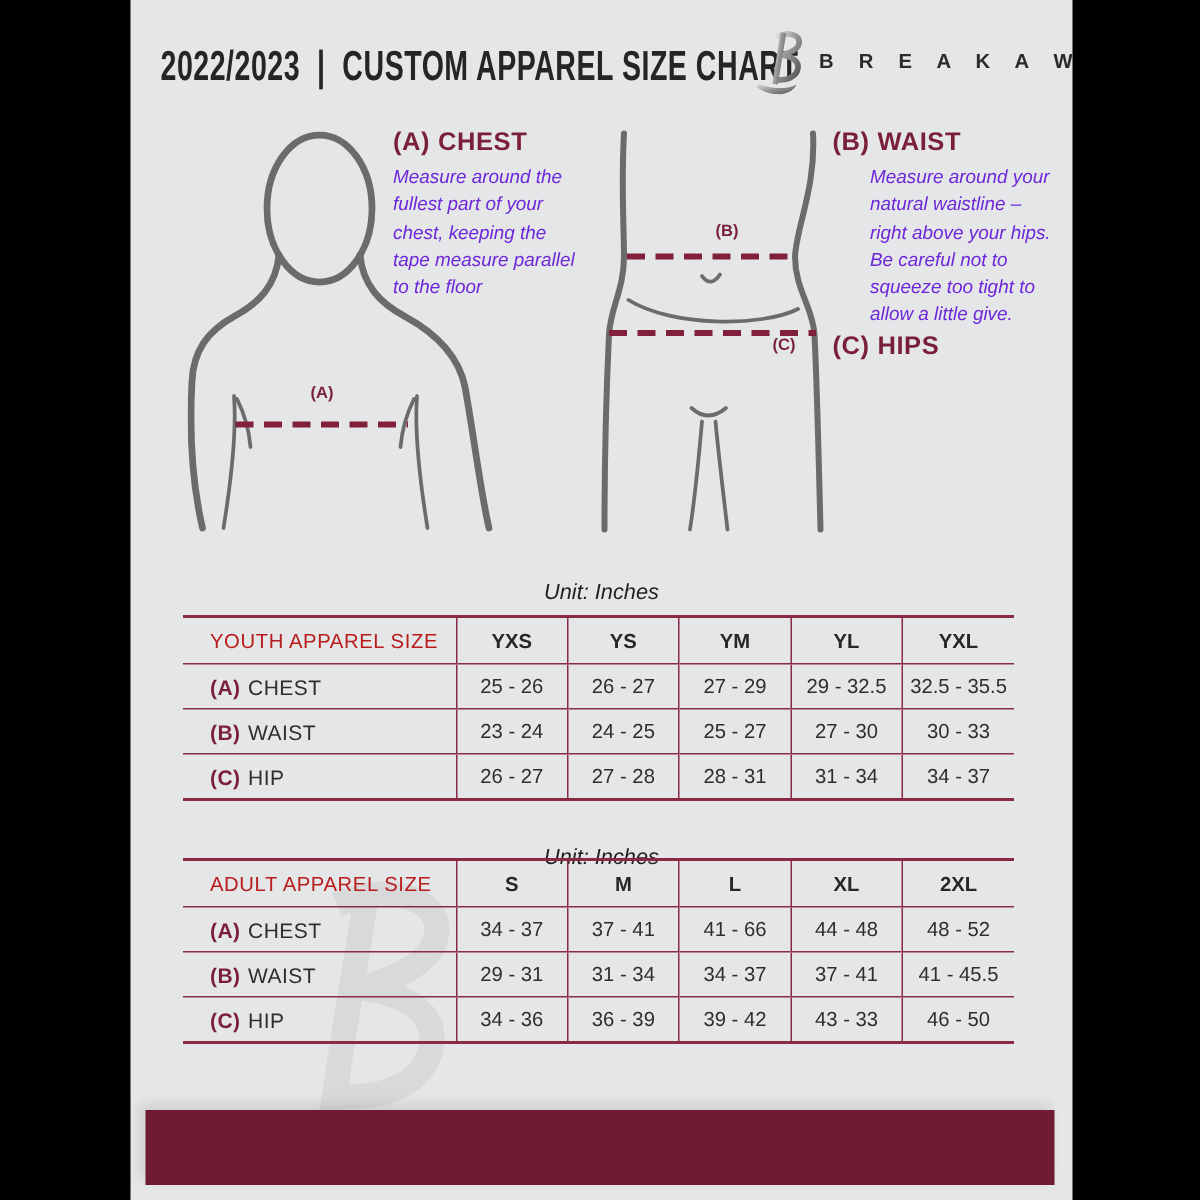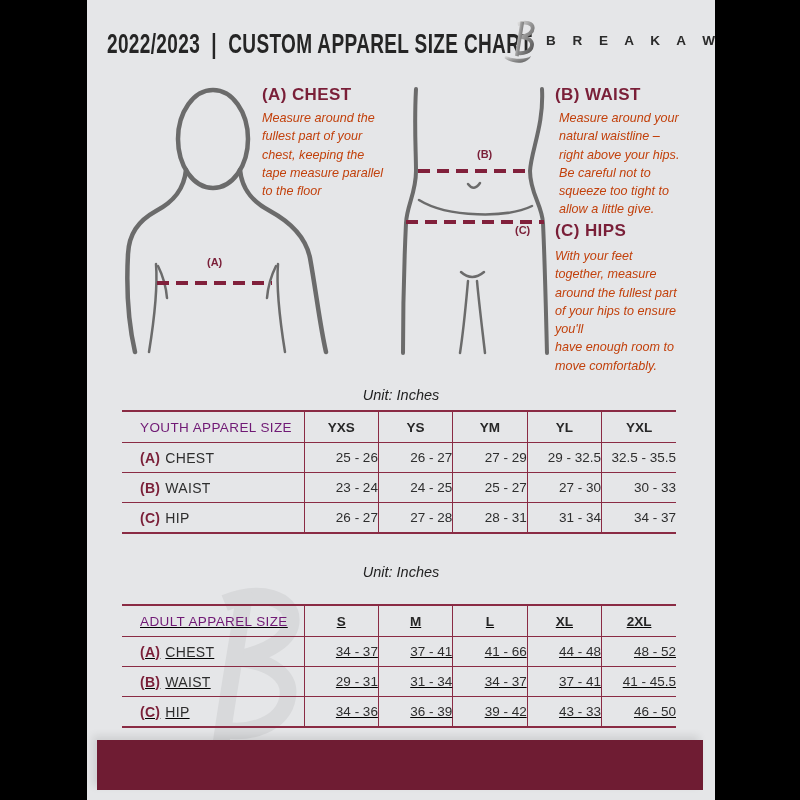--- a/index.html
+++ b/index.html
@@ -10,38 +10,38 @@
   
   .doc-title{position:absolute;left:20px;top:28px;font-size:28px;font-weight:700;color:#252525;
              transform:scaleX(0.68);transform-origin:left top;white-space:pre;letter-spacing:0.5px;}
   .logo{position:absolute;left:413px;top:19px;width:42px;height:44px;}
   .brand-name{position:absolute;left:459px;top:33px;font-size:13.5px;font-weight:700;color:#2b2b2b;
               letter-spacing:6.5px;white-space:pre;}
 
   
   .figure-svg{position:absolute;}
   .guide-heading{position:absolute;font-size:17px;font-weight:700;color:#7a1f38;letter-spacing:0.4px;}
-  .measure-text{position:absolute;font-size:12.6px;font-style:italic;color:#c2410c;line-height:1.45;
+  .measure-text{position:absolute;font-size:12.6px;font-style:italic;color:#6d28d9;line-height:1.45;
                 white-space:pre-line;}
   .marker{position:absolute;font-size:11px;font-weight:700;color:#7a1f38;}
 
   
   .tbl-title{position:absolute;left:0;width:628px;text-align:center;font-size:15.5px;font-weight:700;
              color:#2c2c2c;letter-spacing:0.3px;}
   .tbl-unit{position:absolute;left:0;width:628px;text-align:center;font-size:14.5px;font-style:italic;
             color:#1f1f1f;}
 
   
   .size-table{position:absolute;left:35px;width:554px;border-collapse:collapse;table-layout:fixed;
               z-index:2;background:transparent;
               border-top:2.5px solid #8a2b44;border-bottom:2.5px solid #8a2b44;}
   .size-table col.c-label{width:182px;}
   .size-table th,.size-table td{padding:0;font-weight:400;}
-  .size-table th{height:30px;font-size:13.5px;color:#701a75;border-bottom:1.5px solid #8a2b44;}
-  .size-table td{height:29px;font-size:13.5px;color:#2e2e2e;text-align:right;}
+  .size-table th{height:30px;font-size:13.5px;color:#b91c1c;border-bottom:1.5px solid #8a2b44;}
+  .size-table td{height:29px;font-size:13.5px;color:#2e2e2e;text-align:center;}
   .size-table tbody td{border-top:1.2px solid #8a2b44;}
   .size-table th:not(:first-child),.size-table td:not(:first-child){border-left:1.5px solid #8a2b44;}
   .size-table .label-cell{text-align:left;padding-left:18px;letter-spacing:0.4px;}
   .size-table td.label-cell{font-size:14px;letter-spacing:0.3px;}
   .size-table th.sz{font-weight:700;color:#272727;margin-left:21px;}
   .rk{font-weight:700;color:#7a1f38;margin-right:5px;}
 
   .watermark{position:absolute;left:60px;top:568px;width:185px;height:218px;z-index:0;}
   .footer-bar{position:absolute;left:10px;top:740px;width:606px;height:50px;background:#6f1c33;z-index:3;
               box-shadow:-4px -4px 8px rgba(0,0,0,0.10);}
@@ -96,34 +96,27 @@
     <div class="marker" style="left:390px;top:148px;">(B)</div>
     <div class="marker" style="left:428px;top:224px;">(C)</div>
 
     <div class="guide-heading" style="left:175px;top:85px;">(A) CHEST</div>
     <div class="measure-text" style="left:175px;top:109px;width:155px;">Measure around the
 fullest part of your
 chest, keeping the
 tape measure parallel
 to the floor</div>
     <div class="guide-heading" style="left:468px;top:85px;">(B) WAIST</div>
-    <div class="measure-text" style="left:472px;top:109px;width:155px;">Measure around your
+    <div class="measure-text" style="left:493px;top:109px;width:155px;">Measure around your
 natural waistline –
 right above your hips.
 Be careful not to
 squeeze too tight to
 allow a little give.</div>
     <div class="guide-heading" style="left:468px;top:221px;">(C) HIPS</div>
-    <div class="measure-text" style="left:468px;top:247px;width:158px;">With your feet
-together, measure
-around the fullest part
-of your hips to ensure
-you'll
-have enough room to
-move comfortably.</div>
 
     <svg class="watermark" viewBox="0 0 100 104">
       <path d="M42,12 C62,4 78,10 78,21 C78,32 64,39 50,42 C68,44 78,52 76,63 C74,77 56,84 38,80" fill="none" stroke="#d8d9db" stroke-width="9"></path>
       <path d="M53,6 C49,32 44,60 40,88" fill="none" stroke="#d8d9db" stroke-width="9"></path>
       <path d="M12,86 C30,96 60,97 74,88 C71,96 63,101 53,103 C38,106 20,100 11,93 Z" fill="#d8d9db"></path>
     </svg>
 
     <div class="tbl-unit" style="top:387px;">Unit: Inches</div>
     <table class="size-table" style="top:410px;">
       <colgroup>
@@ -166,21 +159,21 @@
           <td>26 - 27</td>
           <td>27 - 28</td>
           <td>28 - 31</td>
           <td>31 - 34</td>
           <td>34 - 37</td>
         </tr>
       </tbody>
     </table>
 
     <div class="tbl-unit" style="top:564px;">Unit: Inches</div>
-    <table class="size-table" style="top:604px;text-decoration:underline;">
+    <table class="size-table" style="top:572px;">
       <colgroup>
           <col class="c-label">
           <col>
           <col>
           <col>
           <col>
           <col>
         </colgroup>
       <thead>
         <tr>

